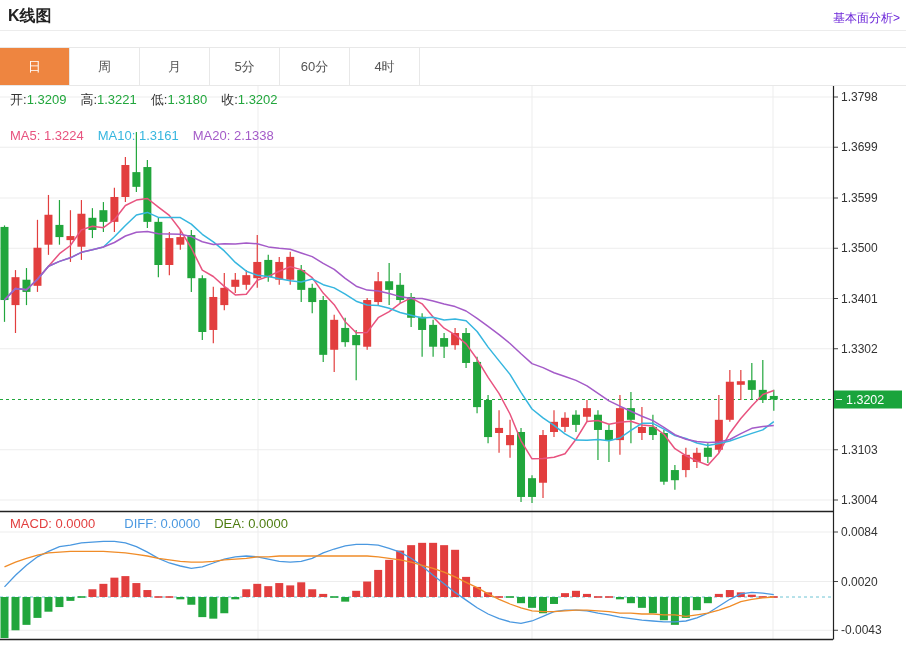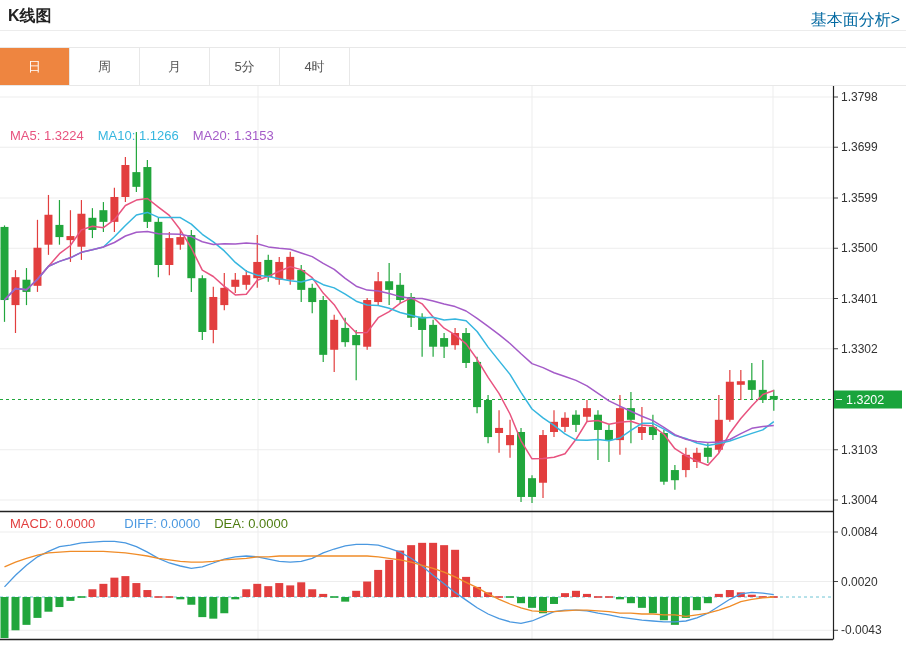--- a/index.html
+++ b/index.html
@@ -1,19 +1,19 @@
 <!DOCTYPE html>
 <html><head>
 <meta charset="utf-8">
 <style>
   html,body{margin:0;padding:0;background:#fff;}
   body{font-family:"Liberation Sans","DejaVu Sans",sans-serif;}
   #app{position:relative;width:906px;height:647px;background:#fff;overflow:hidden;}
   .title{position:absolute;left:8px;top:6px;font-size:16px;font-weight:bold;color:#222;}
-  .toplink{position:absolute;right:6px;top:10px;font-size:16px;color:#0369a1;cursor:pointer;text-decoration:none;}
+  .toplink{position:absolute;right:6px;top:10px;font-size:12px;color:#6d28d9;cursor:pointer;text-decoration:none;}
   .hdr-divider{position:absolute;top:30px;left:0;width:906px;height:1px;background:#ececec;}
   .tabbar{position:absolute;top:47px;left:0;width:906px;height:39px;border-top:1px solid #e8e8e8;border-bottom:1px solid #e8e8e8;display:flex;box-sizing:border-box;background:#fff;}
   .tab{width:70px;height:37px;line-height:37px;text-align:center;font-size:13px;color:#555;border-right:1px solid #e8e8e8;cursor:pointer;box-sizing:border-box;}
   .tab.active{background:#ee8540;color:#fff;height:37px;}
   #chart-svg{position:absolute;top:86px;left:0;}
   .legend{position:absolute;display:flex;pointer-events:none;font-size:13px;white-space:nowrap;}
   .legend .item{margin-right:14px;}
   .lg-label{color:#333;}
   .ohlc-val{color:#21a63c;}
   .ma5{color:#e8537f;} .ma10{color:#36b6df;} .ma20{color:#a45bc8;}
@@ -25,20 +25,21 @@
 <div id="app">
   <div class="title">K线图</div>
   <a class="toplink">基本面分析&gt;</a>
   <div class="hdr-divider"></div>
 
   <div class="tabbar" id="tabbar">
       <div class="tab active">日</div>
       <div class="tab">周</div>
       <div class="tab">月</div>
       <div class="tab">5分</div>
+      <div class="tab">60分</div>
       <div class="tab">4时</div>
     </div>
 
   <svg id="chart-svg" width="906" height="561">
       <line x1="258" y1="0" x2="258" y2="553.5" stroke="#ededed" stroke-width="1"></line>
       <line x1="532" y1="0" x2="532" y2="553.5" stroke="#ededed" stroke-width="1"></line>
       <line x1="773" y1="0" x2="773" y2="553.5" stroke="#ededed" stroke-width="1"></line>
       <line x1="0" y1="11" x2="833" y2="11" stroke="#ededed" stroke-width="1"></line>
       <line x1="833" y1="11" x2="838" y2="11" stroke="#444" stroke-width="1"></line>
       <text x="841" y="15" font-size="12" fill="#333">1.3798</text>
@@ -293,25 +294,31 @@
       <polyline points="4.5,500.9 15.5,489.3 26.5,479.3 37.5,470.8 48.5,465.3 59.5,460.7 70.4,459.2 81.4,456.8 92.4,456.1 103.4,455.3 114.4,455.3 125.4,456.8 136.4,460.7 147.4,466.1 158.4,472.3 169.3,477.0 180.3,480.0 191.3,482.4 202.3,480.8 213.3,477.0 224.3,473.1 235.3,470.8 246.3,470.0 257.3,470.8 268.3,473.1 279.3,475.4 290.2,476.2 301.2,475.4 312.2,472.3 323.2,466.9 334.2,463.0 345.2,459.9 356.2,458.4 367.2,458.4 378.2,459.2 389.2,462.3 400.1,466.1 411.1,472.3 422.1,480.0 433.1,489.3 444.1,497.8 455.1,506.4 466.1,514.1 477.1,521.8 488.1,528.0 499.1,532.7 510.0,535.8 521.0,537.3 532.0,535.0 543.0,530.3 554.0,525.7 565.0,524.2 576.0,524.2 587.0,524.9 598.0,527.2 609.0,528.8 619.9,531.1 630.9,532.7 641.9,534.2 652.9,535.0 663.9,535.8 674.9,535.8 685.9,535.0 696.9,531.9 707.9,527.2 718.9,520.3 729.8,513.3 740.8,507.9 751.8,506.4 762.8,507.1 773.8,508.7" fill="none" stroke="#4a98e0" stroke-width="1.3"></polyline>
       <polyline points="4.5,480.8 15.5,476.2 26.5,472.3 37.5,469.2 48.5,466.9 59.5,466.1 70.4,465.3 81.4,465.3 92.4,465.3 103.4,465.3 114.4,466.1 125.4,466.9 136.4,468.4 147.4,470.0 158.4,472.3 169.3,473.9 180.3,475.4 191.3,476.2 202.3,476.2 213.3,475.4 224.3,473.9 235.3,473.1 246.3,472.3 257.3,470.8 268.3,470.8 279.3,470.0 290.2,470.0 301.2,470.0 312.2,470.0 323.2,470.0 334.2,470.0 345.2,470.0 356.2,470.0 367.2,470.0 378.2,470.8 389.2,472.3 400.1,473.9 411.1,476.2 422.1,479.3 433.1,482.4 444.1,486.2 455.1,490.9 466.1,496.3 477.1,501.7 488.1,507.9 499.1,513.3 510.0,518.0 521.0,521.8 532.0,524.9 543.0,525.7 554.0,525.7 565.0,524.9 576.0,524.2 587.0,524.2 598.0,524.9 609.0,525.7 619.9,527.2 630.9,527.2 641.9,528.0 652.9,528.0 663.9,528.8 674.9,528.8 685.9,530.3 696.9,528.8 707.9,527.2 718.9,524.2 729.8,520.3 740.8,515.6 751.8,513.3 762.8,511.8 773.8,511.0" fill="none" stroke="#f08c28" stroke-width="1.3"></polyline>
       <line x1="0" y1="425.5" x2="833" y2="425.5" stroke="#222222" stroke-width="1.4"></line>
       <line x1="0" y1="553.5" x2="833" y2="553.5" stroke="#222222" stroke-width="1.4"></line>
       <line x1="833.5" y1="0" x2="833.5" y2="553.5" stroke="#222222" stroke-width="1.2"></line>
       <rect x="834" y="304.50397199999935" width="68" height="18" fill="#1aa43c"></rect>
       <line x1="836" y1="313.50397199999935" x2="842" y2="313.50397199999935" stroke="#eaf7ee" stroke-width="1"></line>
       <text x="846" y="318.00397199999935" font-size="12.5" fill="#ffffff">1.3202</text>
     </svg>
 
+  <div class="legend" style="left:10px;top:91px;">
+    <span class="item"><span class="lg-label">开:</span><span class="ohlc-val">1.3209</span></span>
+    <span class="item"><span class="lg-label">高:</span><span class="ohlc-val">1.3221</span></span>
+    <span class="item"><span class="lg-label">低:</span><span class="ohlc-val">1.3180</span></span>
+    <span class="item"><span class="lg-label">收:</span><span class="ohlc-val">1.3202</span></span>
+  </div>
 
   <div class="legend" style="left:10px;top:128px;justify-content:center;">
     <span class="item ma5"><span>MA5:</span> <span>1.3224</span></span>
-    <span class="item ma10"><span>MA10:</span> <span>1.1266</span></span>
-    <span class="item ma20"><span>MA20:</span> <span>1.3153</span></span>
+    <span class="item ma10"><span>MA10:</span> <span>1.3161</span></span>
+    <span class="item ma20"><span>MA20:</span> <span>2.1338</span></span>
   </div>
 
   <div class="legend" style="left:10px;top:516px;">
     <span class="item macdc"><span>MACD:</span> <span>0.0000</span></span>
     <span class="item diffc"><span>DIFF:</span> <span>0.0000</span></span>
     <span class="item deac"><span>DEA:</span> <span>0.0000</span></span>
   </div>
 </div>
 
 </body></html>

